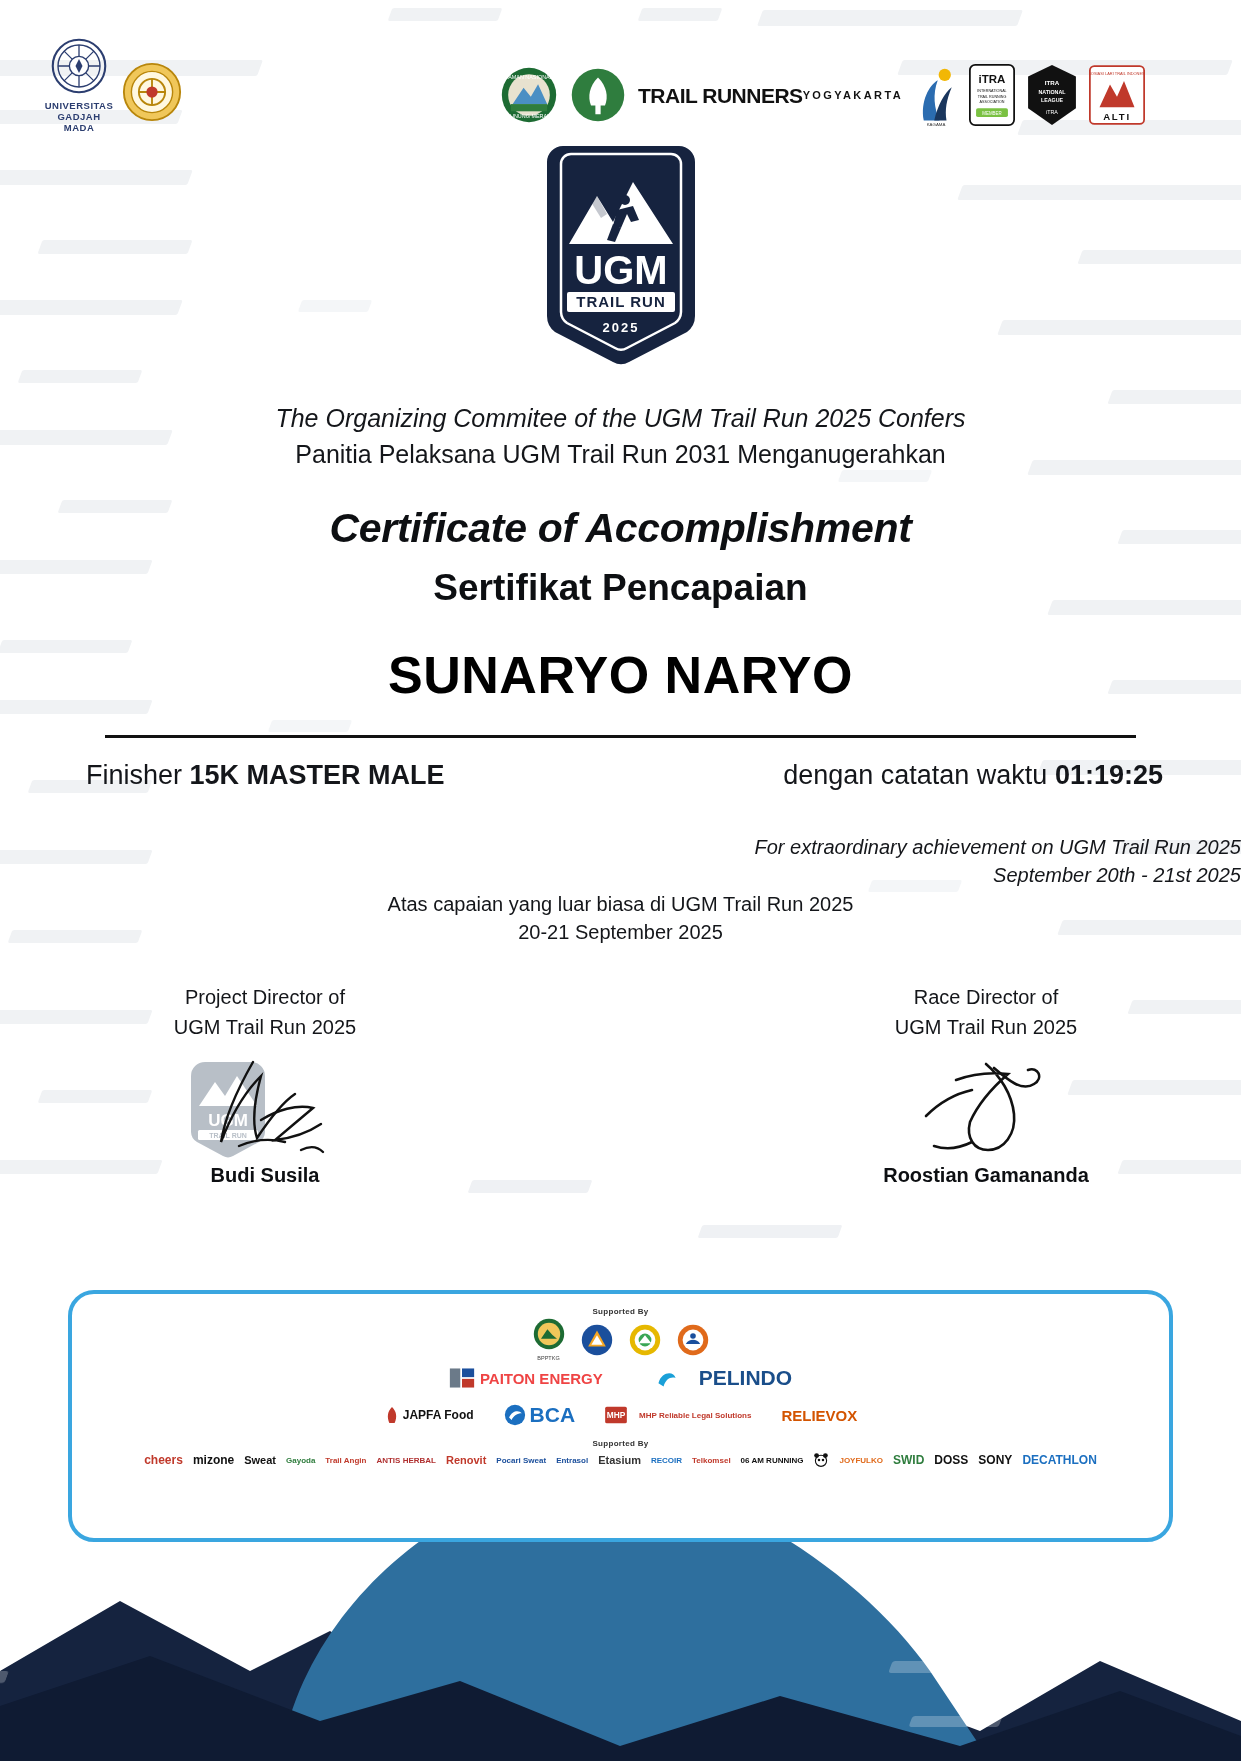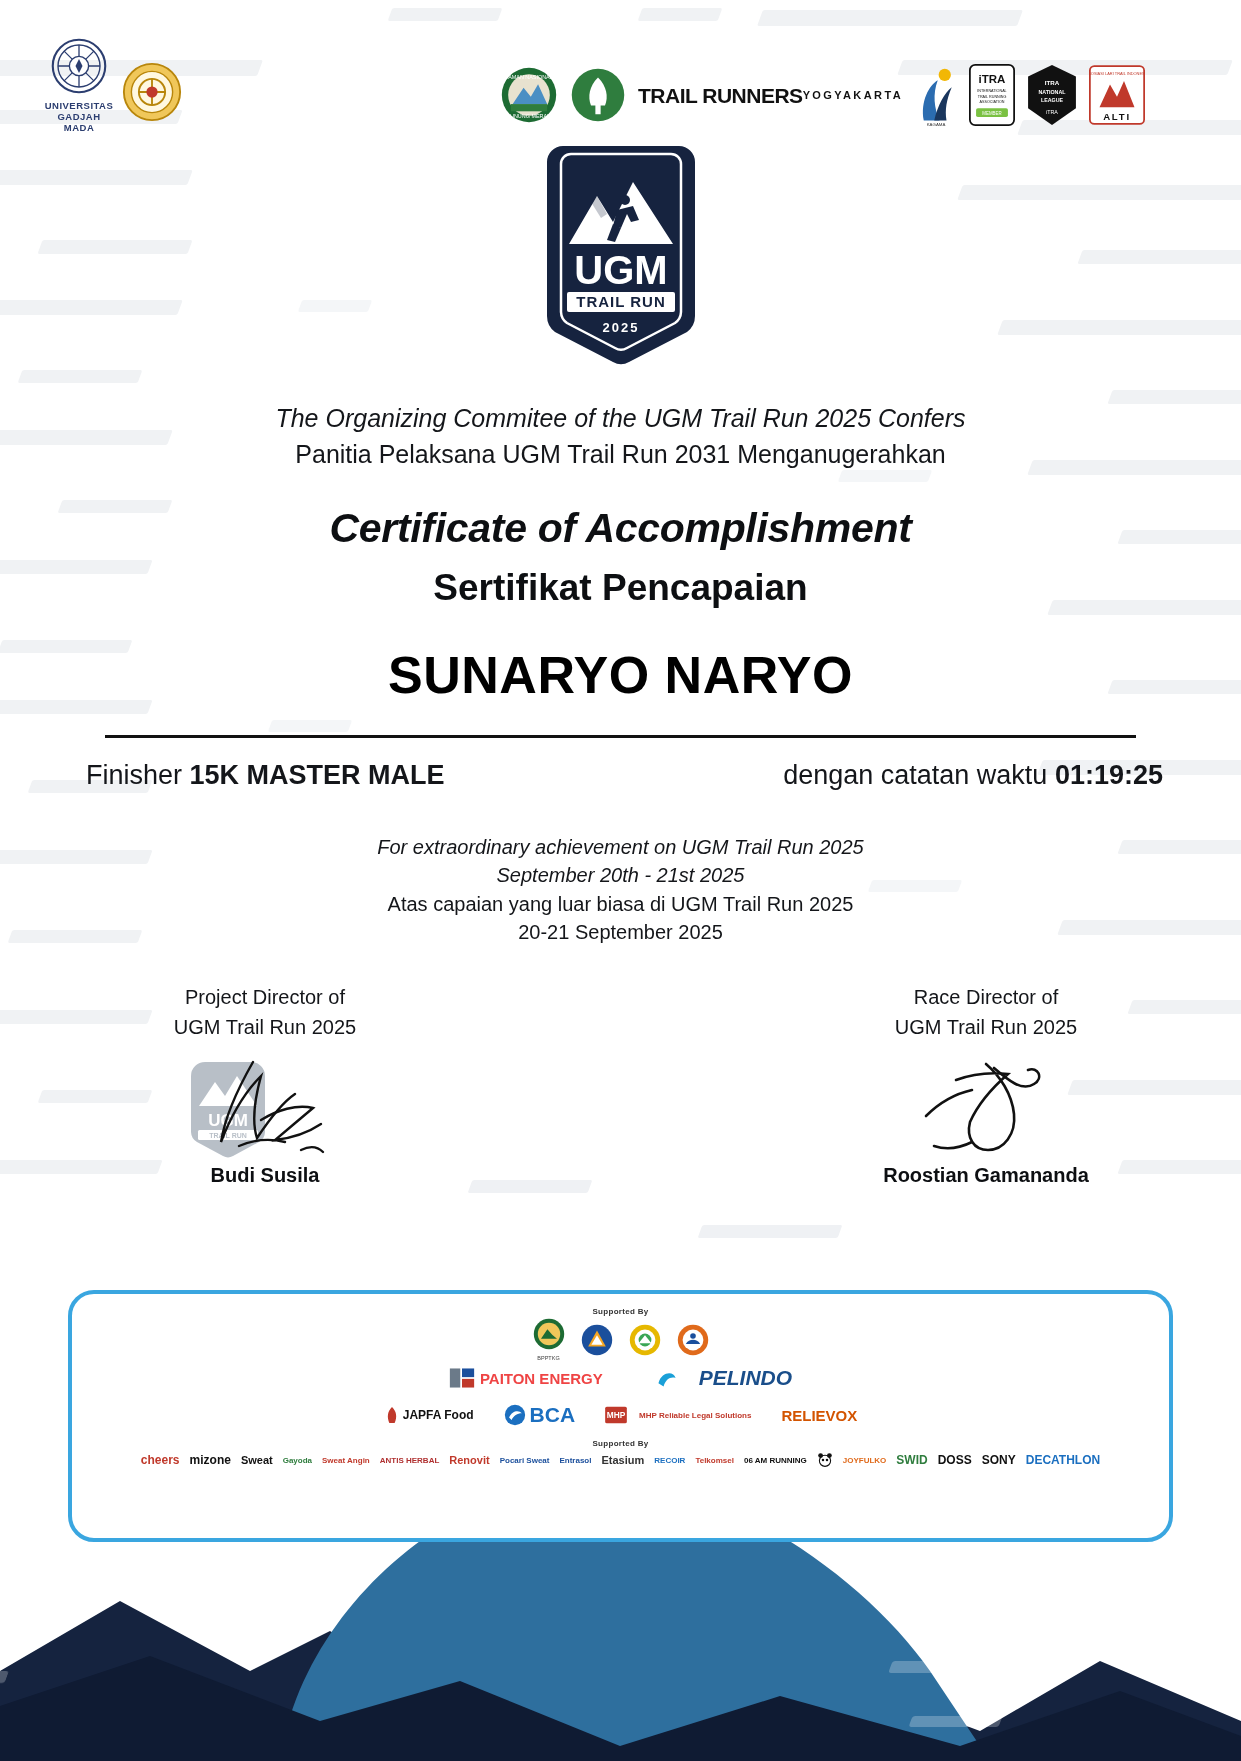--- a/index.html
+++ b/index.html
@@ -145,21 +145,21 @@
   .result-row .val { font-weight: 700; }
 
   .achv {
     position: absolute;
     top: 833px; left: 0; right: 0;
     text-align: center;
     line-height: 1.42;
     font-size: 20px;
     color: #14161a;
   }
-  .achv .en { font-style: italic; }
+  .achv .en { font-style: italic; text-align: right; }
 
   
   .sig-block { position: absolute; width: 420px; text-align: center; }
   .sig-left  { left: 55px;  top: 982px; }
   .sig-right { right: 45px; top: 982px; }
   .sig-role {
     font-size: 20px;
     line-height: 1.5;
     color: #14161a;
   }
@@ -499,21 +499,21 @@
         <div style="display:flex; align-items:center; gap:5px;">
           <svg width="26" height="26" viewBox="0 0 30 30">
             <rect x="1" y="4" width="12" height="22" fill="#6b7a89"></rect>
             <rect x="15" y="4" width="14" height="10" fill="#1b4f9c"></rect>
             <rect x="15" y="16" width="14" height="10" fill="#c0392b"></rect>
           </svg>
           <span class="sp-text" style="font-size:15px; color:#ef4444;">PAITON ENERGY</span>
         </div>
       </div>
       <div class="sp-logo">
-        <div style="display:flex; align-items:center; gap:20px;font-style:italic;">
+        <div style="display:flex; align-items:center; gap:20px;">
           <svg width="24" height="24" viewBox="0 0 28 28">
             <path d="M4 20 C8 6 22 6 24 14 C18 12 12 16 10 24 Z" fill="#1aa0d8"></path>
           </svg>
           <span class="sp-text" style="font-size:21px; color:#1a4e8a; font-weight:700;">PELINDO</span>
         </div>
       </div>
     </div>
 
     <div class="sp-row" style="gap:30px; margin-top:12px;">
       <div class="sp-logo">
@@ -546,21 +546,21 @@
         <span style="font-size:15px; font-weight:800; color:#d35400;">RELIEVOX</span>
       </div>
     </div>
 
     <div class="sp-head" style="margin-top:12px;">Supported By</div>
     <div class="sp-row small" style="margin-top:4px;">
       <span class="tiny" style="color:#c0392b; font-size:12px;">cheers</span>
       <span class="tiny" style="color:#111; font-size:12px;">mizone</span>
       <span class="tiny" style="color:#111; font-size:11px;">Sweat</span>
       <span class="tiny" style="color:#2f7d3e;">Gayoda</span>
-      <span class="tiny" style="color:#c0392b;">Sweat Angin</span>
+      <span class="tiny" style="color:#c0392b;">Trail Angin</span>
       <span class="tiny" style="color:#b03030;">ANTIS HERBAL</span>
       <span class="tiny" style="color:#c0392b; font-size:11px;">Renovit</span>
       <span class="tiny" style="color:#1b4f9c;">Pocari Sweat</span>
       <span class="tiny" style="color:#1b4f9c;">Entrasol</span>
       <span class="tiny" style="color:#333; font-size:11px;">Etasium</span>
       <span class="tiny" style="color:#1b6fc0;">RECOIR</span>
       <span class="tiny" style="color:#c0392b;">Telkomsel</span>
       <span class="tiny" style="color:#111;">06 AM RUNNING</span>
       <span class="sp-logo">
         <svg width="16" height="16" viewBox="0 0 20 20">

